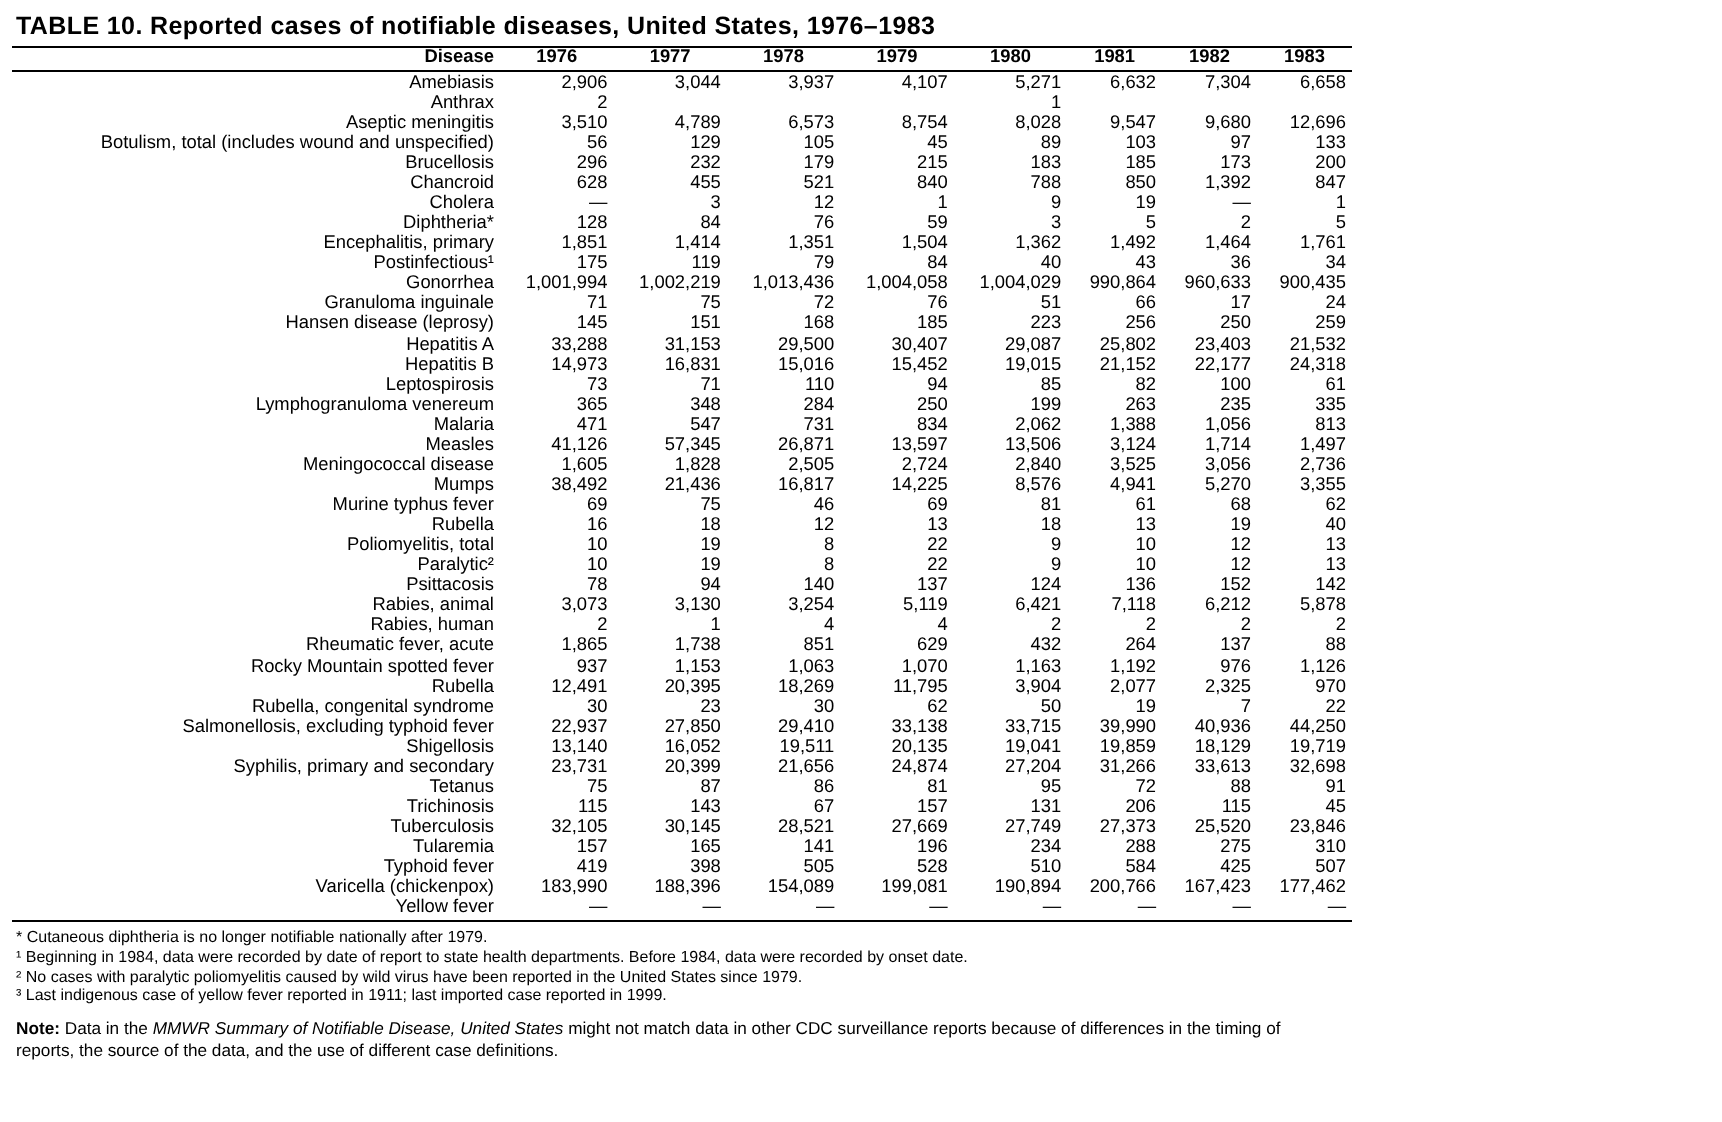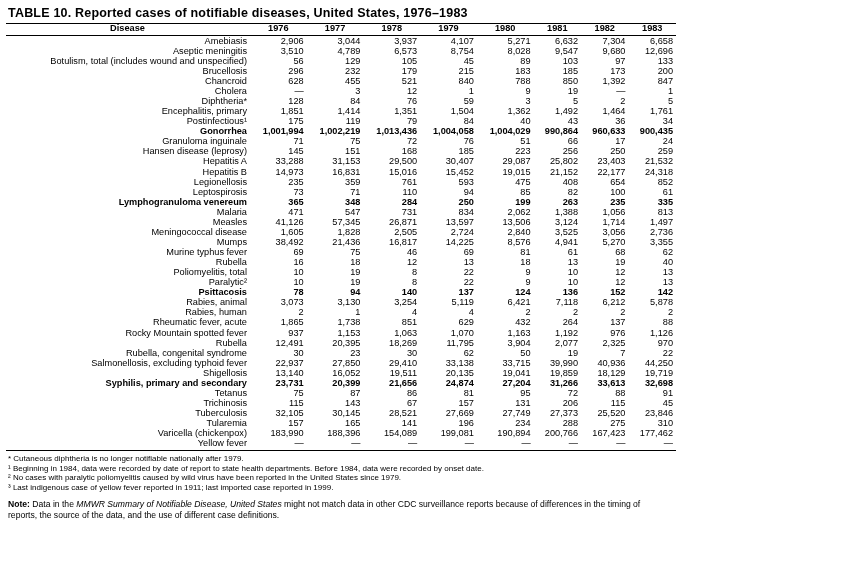--- a/index.html
+++ b/index.html
@@ -29,37 +29,37 @@
   }
   table.main th{
     font-weight:bold;
     font-size:9.2px;
     text-align:center;
     padding:0 3px 2px 3px;
     vertical-align:bottom;
     white-space:nowrap;
   }
   table.main th.dis{
-    text-align:center;
+    text-align:right;
     padding-left:2px;
   }
   table.main td{
     padding:0.35px 3px;
     text-align:right;
     white-space:nowrap;
   }
   table.main td.dis{
     text-align:right;
     padding-left:2px;
     white-space:nowrap;
     margin-left:38px;
   }
   .rule-top{border-top:1.6px solid #000;}
   .rule-bot{border-bottom:1.6px solid #000;}
-  .grp-sep td{padding-top:5.5px;font-weight:bold;}
+  .grp-sep td{padding-top:5.5px;}
   .indent1{padding-left:14px !important;}
   .indent2{padding-left:26px !important;}
   .footnotes{
     font-size:8px;
     line-height:1.22;
     margin-top:3px;
     padding-left:2px;
   }
   .footnotes div{white-space:nowrap;}
   .note{
@@ -100,20 +100,31 @@
           <td>2,906</td>
           <td>3,044</td>
           <td>3,937</td>
           <td>4,107</td>
           <td>5,271</td>
           <td>6,632</td>
           <td>7,304</td>
           <td>6,658</td>
         </tr>
         <tr>
+          <td class="dis">Anthrax</td>
+          <td>2</td>
+          <td></td>
+          <td></td>
+          <td></td>
+          <td>1</td>
+          <td></td>
+          <td></td>
+          <td></td>
+        </tr>
+        <tr>
           <td class="dis">Aseptic meningitis</td>
           <td>3,510</td>
           <td>4,789</td>
           <td>6,573</td>
           <td>8,754</td>
           <td>8,028</td>
           <td>9,547</td>
           <td>9,680</td>
           <td>12,696</td>
         </tr>
@@ -243,31 +254,20 @@
           <td>14,973</td>
           <td>16,831</td>
           <td>15,016</td>
           <td>15,452</td>
           <td>19,015</td>
           <td>21,152</td>
           <td>22,177</td>
           <td>24,318</td>
         </tr>
         <tr>
-          <td class="dis">Legionellosis</td>
-          <td>235</td>
-          <td>359</td>
-          <td>761</td>
-          <td>593</td>
-          <td>475</td>
-          <td>408</td>
-          <td>654</td>
-          <td>852</td>
-        </tr>
-        <tr>
           <td class="dis">Leptospirosis</td>
           <td>73</td>
           <td>71</td>
           <td>110</td>
           <td>94</td>
           <td>85</td>
           <td>82</td>
           <td>100</td>
           <td>61</td>
         </tr>
@@ -518,20 +518,31 @@
           <td>157</td>
           <td>165</td>
           <td>141</td>
           <td>196</td>
           <td>234</td>
           <td>288</td>
           <td>275</td>
           <td>310</td>
         </tr>
         <tr>
+          <td class="dis">Typhoid fever</td>
+          <td>419</td>
+          <td>398</td>
+          <td>505</td>
+          <td>528</td>
+          <td>510</td>
+          <td>584</td>
+          <td>425</td>
+          <td>507</td>
+        </tr>
+        <tr>
           <td class="dis">Varicella (chickenpox)</td>
           <td>183,990</td>
           <td>188,396</td>
           <td>154,089</td>
           <td>199,081</td>
           <td>190,894</td>
           <td>200,766</td>
           <td>167,423</td>
           <td>177,462</td>
         </tr>

